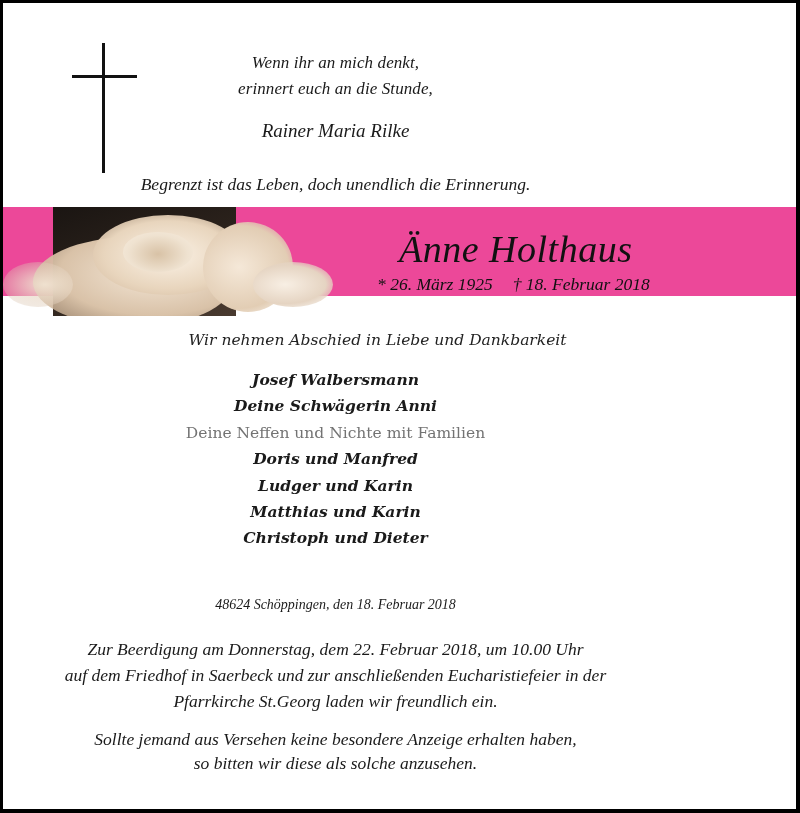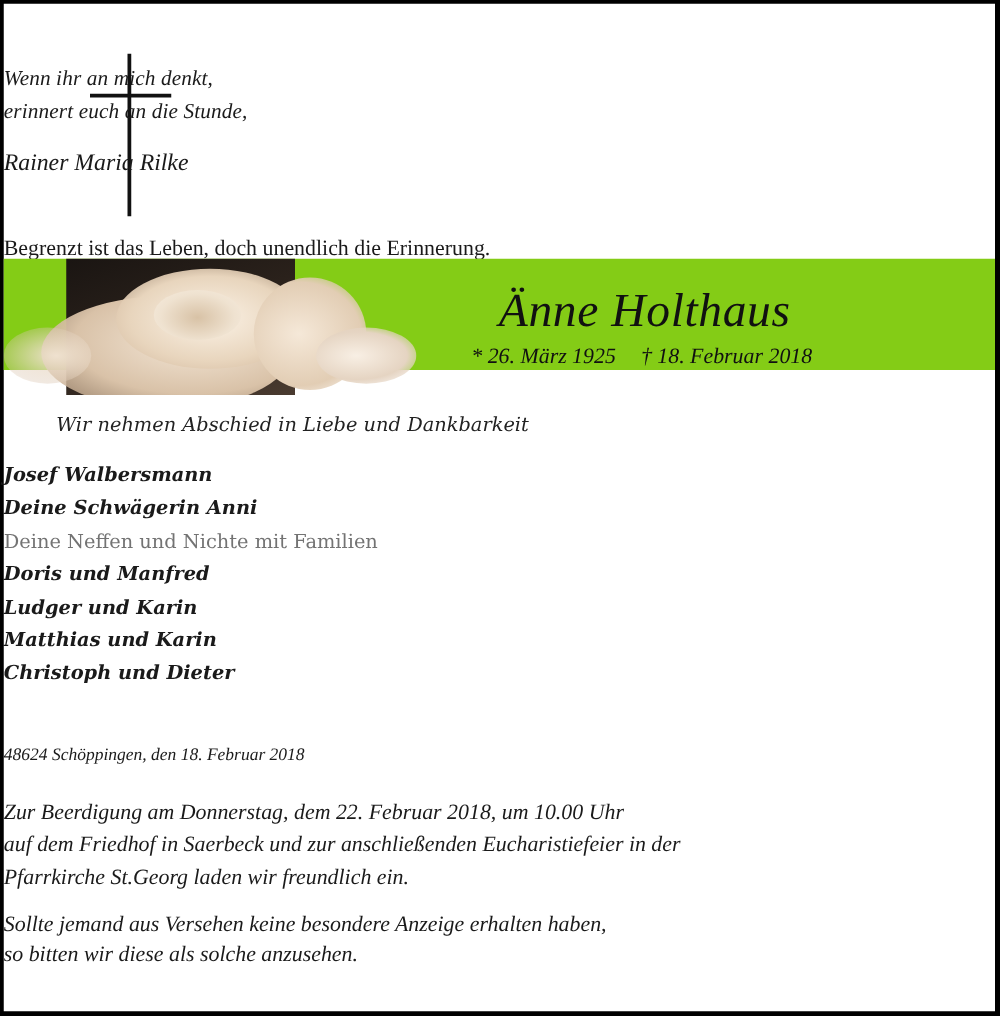--- a/index.html
+++ b/index.html
@@ -6,29 +6,29 @@
     body { width: 800px; height: 813px; position: relative; overflow: hidden; }
     .card {
       position: absolute; left: 3px; top: 3px; width: 793px; height: 806px;
       background: #ffffff;
       font-family: "DejaVu Serif", "Liberation Serif", serif;
       color: #1a1a1a;
     }
     .cross { position: absolute; left: 69px; top: 40px; width: 66px; height: 132px; }
     .cross .v { position: absolute; left: 30px; top: 0; width: 3px; height: 130px; background: #111; }
     .cross .h { position: absolute; left: 0; top: 32px; width: 65px; height: 3px; background: #111; }
-    .center { position: absolute; left: 0; width: 665px; text-align: left; }
+    .center { position: absolute; left: 0; width: 665px; text-align: center; }
     .poem { top: 47px; font-style: italic; font-size: 16px; line-height: 26px; font-family: "Liberation Serif", serif; }
     .poem .line { font-size: 17px; letter-spacing: 0.1px; }
     .poem .author { font-size: 19px; margin-top: 16px; }
-    .motto { top: 185px; font-size: 17.5px; font-family: "Liberation Serif", serif; }
+    .motto { top: 171px; font-style: italic; font-size: 17.5px; font-family: "Liberation Serif", serif; }
 
     .band {
       position: absolute; left: 0; top: 204px; width: 793px; height: 89px;
-      background: #84cc16;
+      background: #ec4899;
     }
     .photo {
       position: absolute; left: 50px; top: 0; width: 183px; height: 109px;
       background: linear-gradient(160deg, #1a1512 0%, #2a211b 45%, #4a3b30 100%);
       overflow: hidden;
     }
     .rose { position: absolute; left: 0; top: 0; width: 793px; height: 109px; overflow: hidden; }
     .petal { position: absolute; border-radius: 50%; }
     .name {
       position: absolute; left: 396px; top: 20px; font-style: italic;

